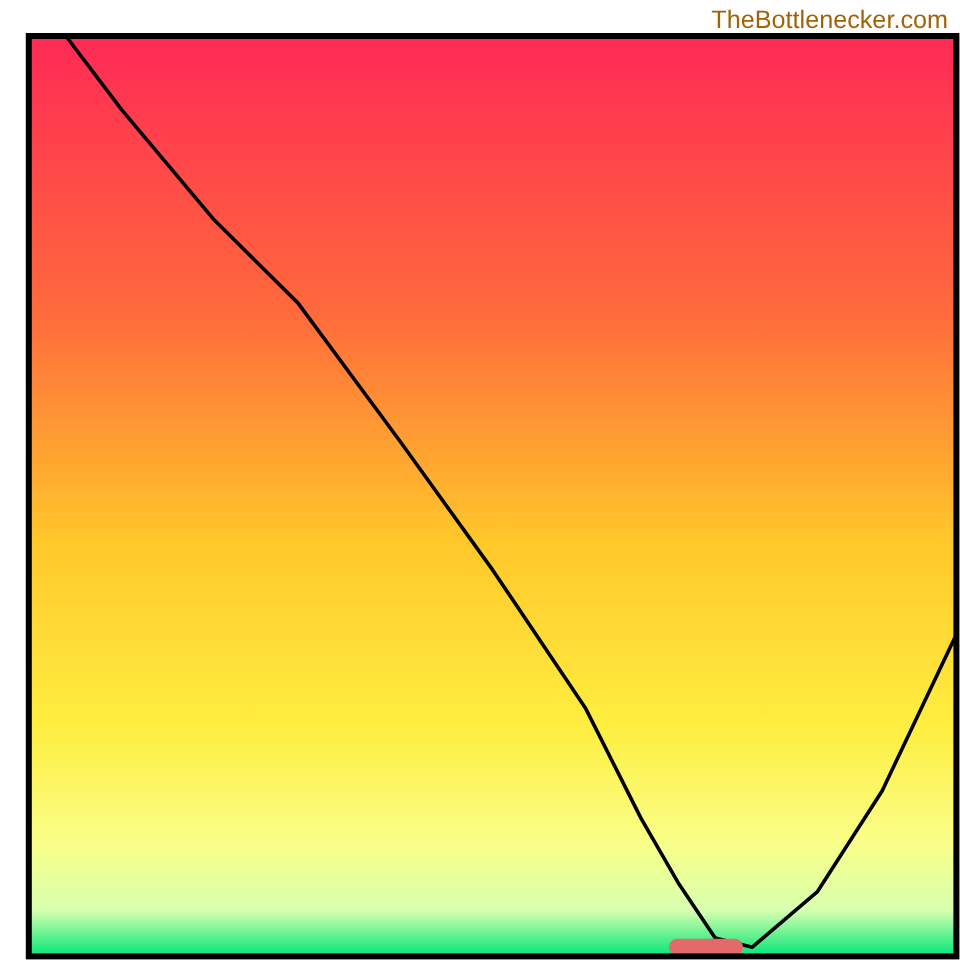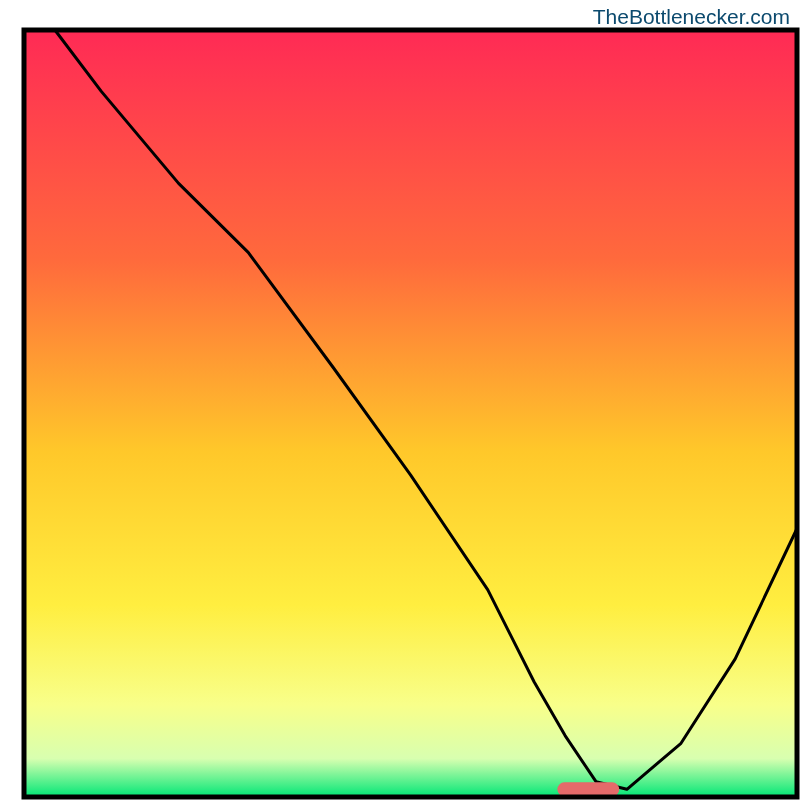--- a/index.html
+++ b/index.html
@@ -14,21 +14,21 @@
   .chart-container {
     position: relative;
     width: 800px;
     height: 800px;
   }
   .watermark {
     position: absolute;
     top: 5px;
     right: 10px;
     font-size: 21px;
-    color: #0c4a6e;
+    color: #a16207;
     font-weight: 500;
     z-index: 10;
   }
   svg {
     display: block;
   }
 </style>
 </head>
 <body>
 

